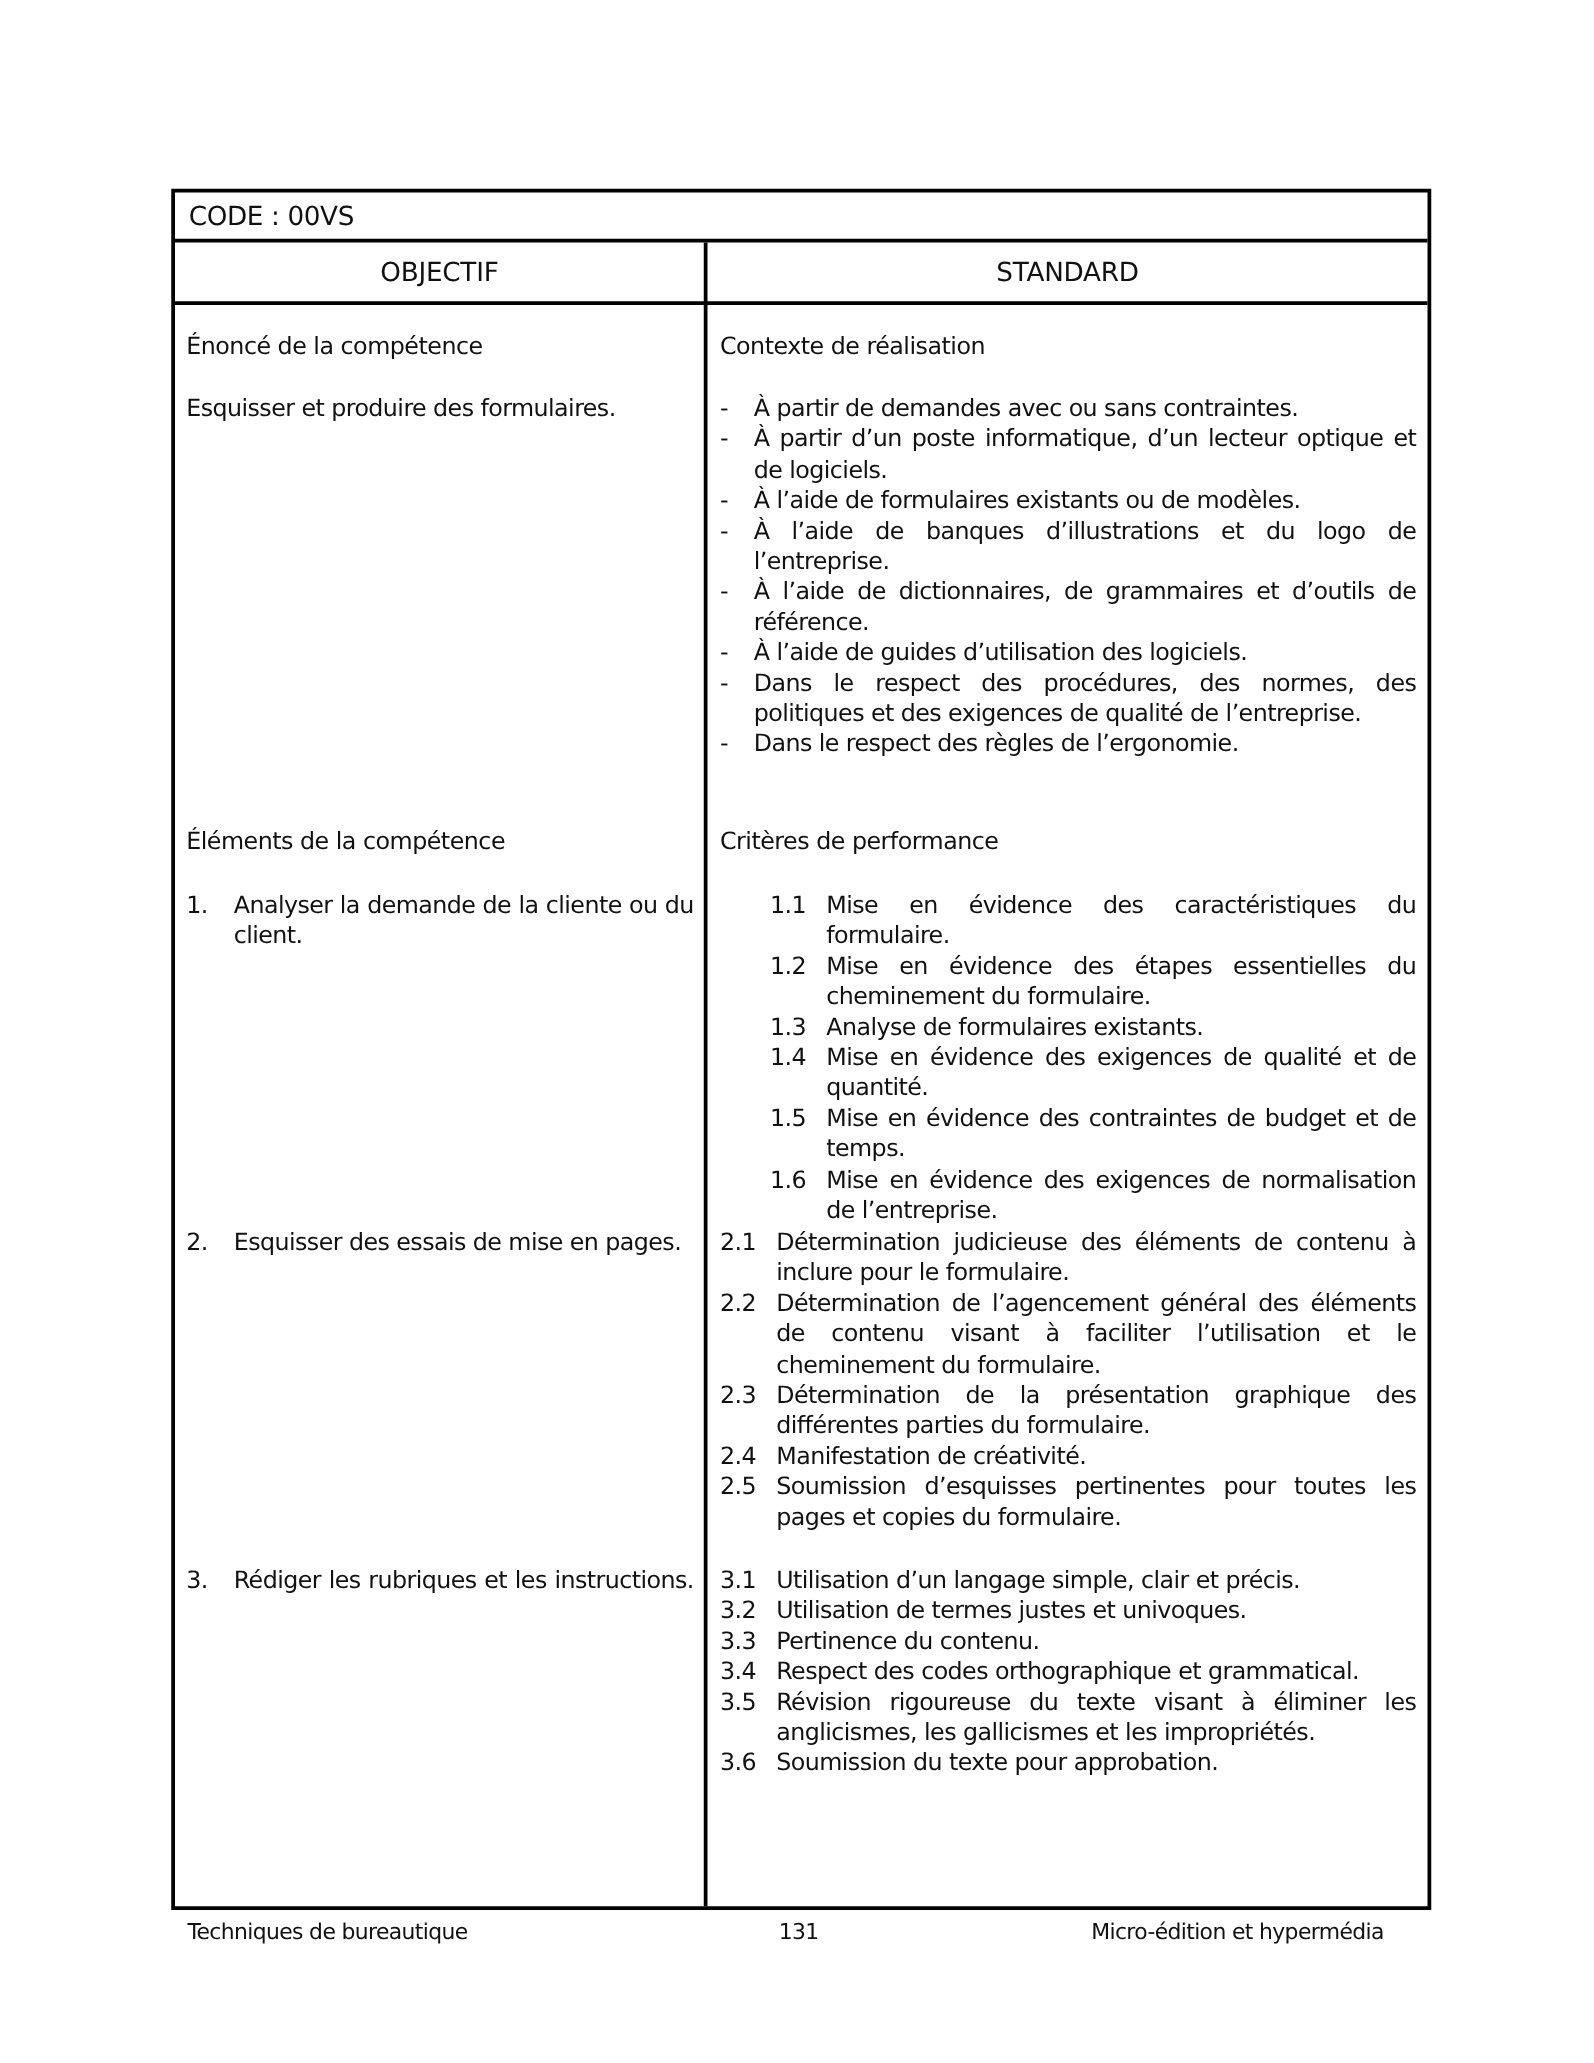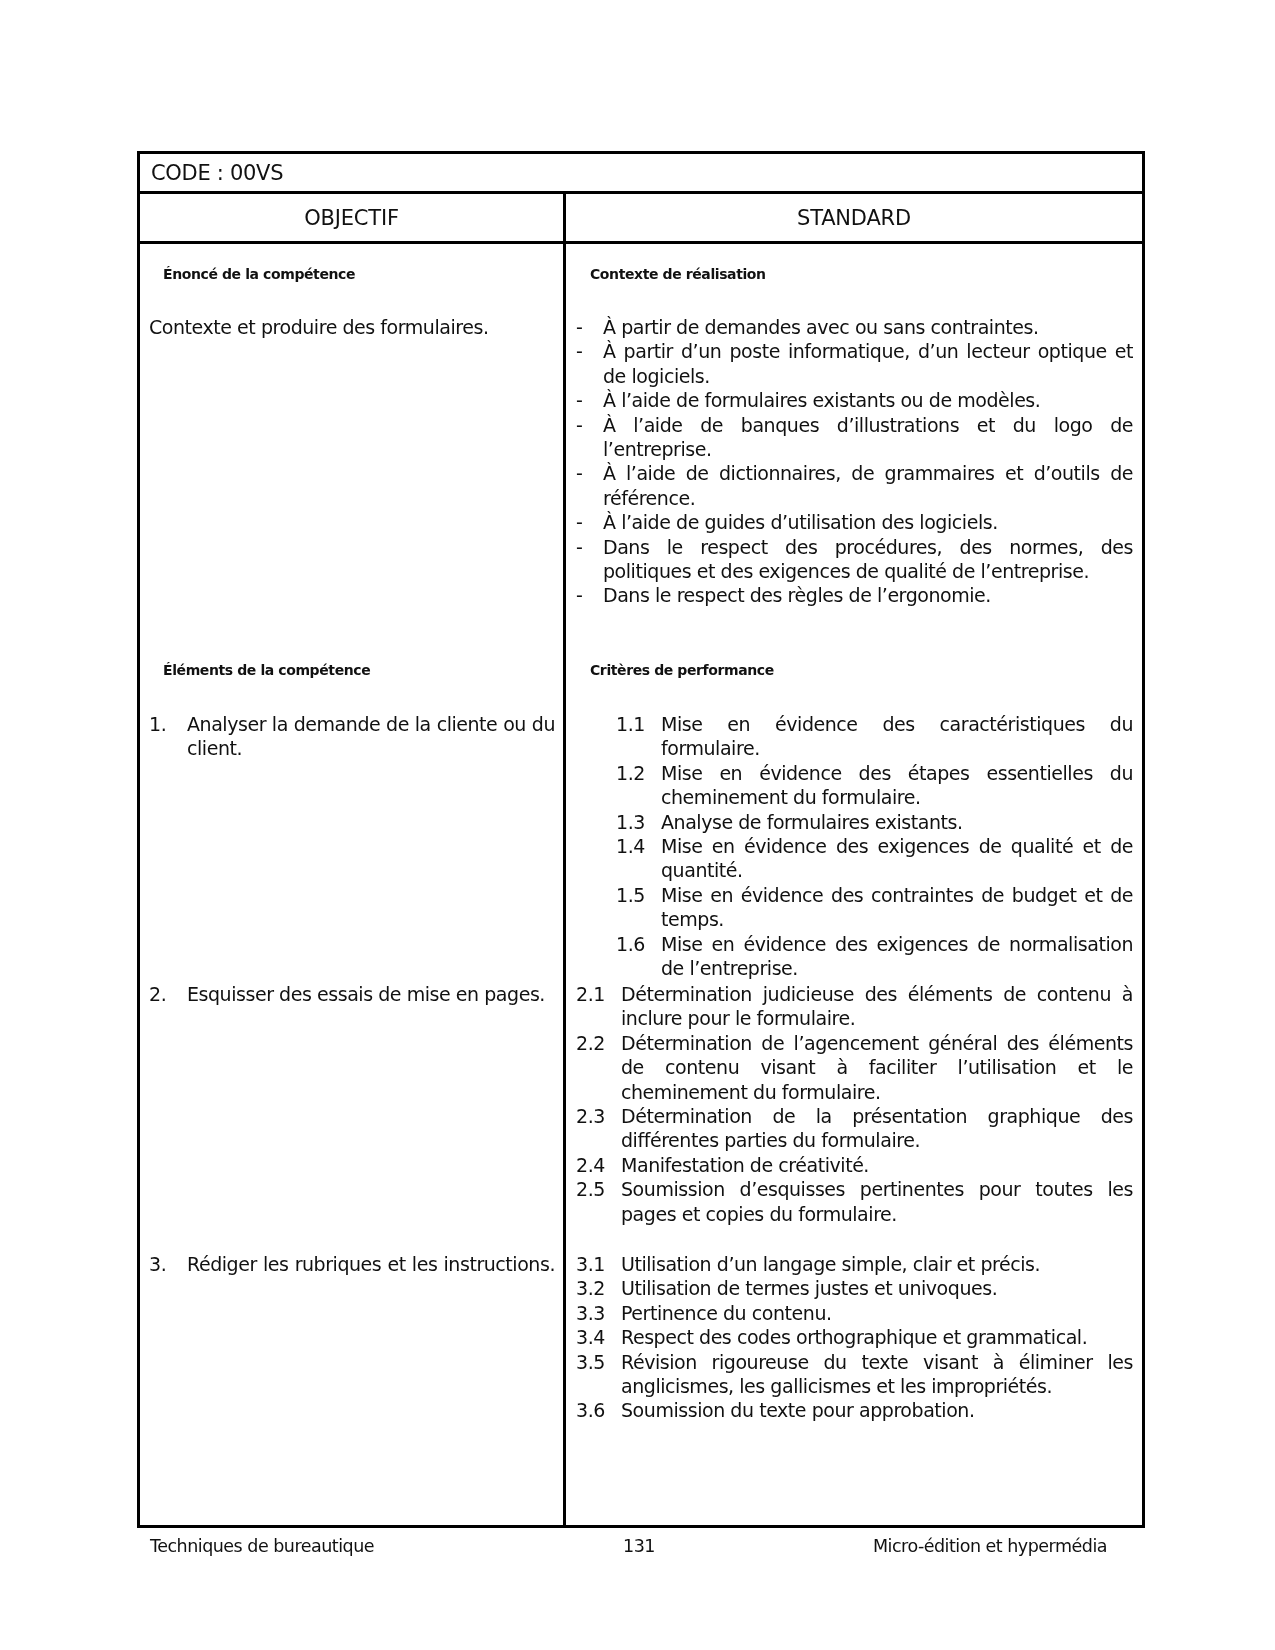--- a/index.html
+++ b/index.html
@@ -13,21 +13,21 @@
   .head-row { position: absolute; left: 0; right: 0; top: 40px; height: 50px;
               border-bottom: 3px solid #000; box-sizing: border-box; }
   .head-cell { position: absolute; top: 0; height: 29px; line-height: 48px;
                text-align: center; font-size: 21px; letter-spacing: -0.2px; }
   .head-left { left: 0; width: 423px; }
   .head-right { left: 426px; right: 0; }
   .vdivider { position: absolute; left: 423px; top: 40px; bottom: 0; width: 3px; background: #000; }
   .col { position: absolute; top: 90px; bottom: 0; box-sizing: border-box; }
   .col-left { left: 0; width: 423px; padding: 0 8px 0 9px; }
   .col-right { left: 426px; right: 0; padding: 0 9px 0 10px; }
-  .h { position: absolute; font-weight: bold; font-size: 14px; letter-spacing: -0.4px; margin-left: 14px; }
+  .h { position: absolute; font-weight: normal; font-size: 19px; letter-spacing: -0.4px; }
   .txt { font-size: 19px; line-height: 24.4px; letter-spacing: -0.45px; }
   .block { position: absolute; left: 0; right: 0; }
   .col-left .block { left: 9px; right: 8px; }
   .col-right .block { left: 10px; right: 9px; }
   .item { display: flex; text-align: justify; }
   .item .num { flex: 0 0 38px; }
   .item .body { flex: 1; text-align: justify; }
   .dash .num { flex: 0 0 27px; }
   .crit .num { flex: 0 0 45px; }
   .footer { position: absolute; top: 1536px; font-size: 17.5px; letter-spacing: -0.5px; }
@@ -39,21 +39,21 @@
   <div class="code-row">CODE :  00VS</div>
 
   <div class="head-row">
     <div class="head-cell head-left">OBJECTIF</div>
     <div class="head-cell head-right">STANDARD</div>
   </div>
   <div class="vdivider"></div>
 
   <div class="col col-left">
     <div class="h" style="left:9px; top:22px;">Énoncé de la compétence</div>
-    <div class="block txt" style="top:71px;">Contexte et produire des formulaires.</div>
+    <div class="block txt" style="top:71px;">Esquisser et produire des formulaires.</div>
 
     <div class="h" style="left:9px; top:418px;">Éléments de la compétence</div>
 
     <div class="block txt item" style="top:468px;">
       <span class="num">1.</span>
       <span class="body">Analyser la demande de la cliente ou du client.</span>
     </div>
     <div class="block txt item" style="top:738px;">
       <span class="num">2.</span>
       <span class="body">Esquisser des essais de mise en pages.</span>

